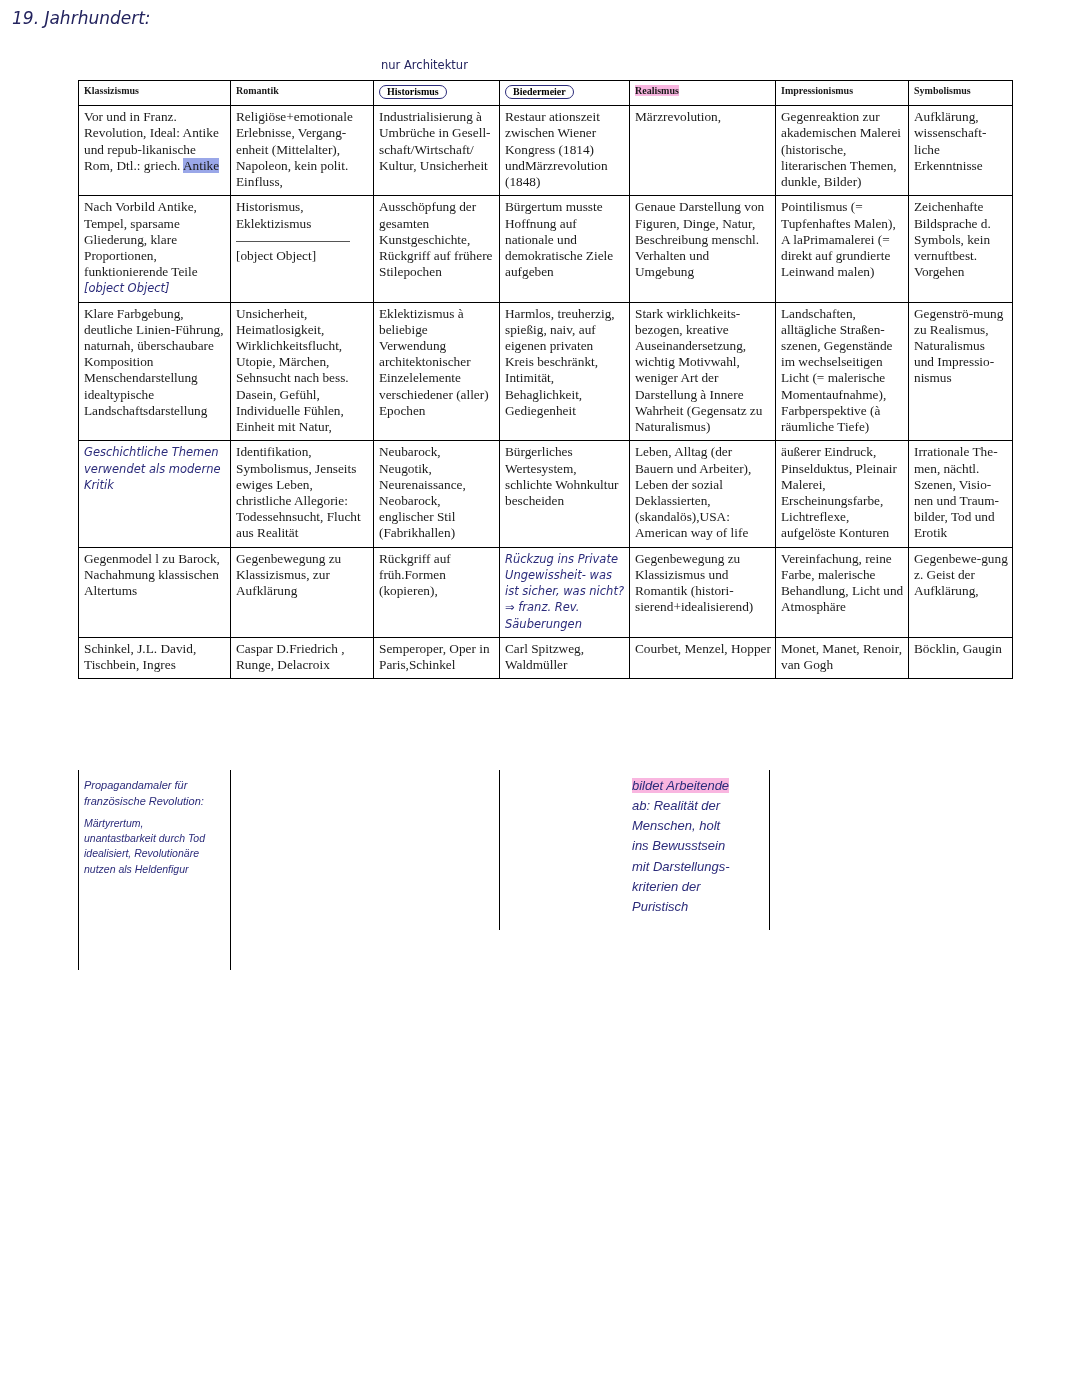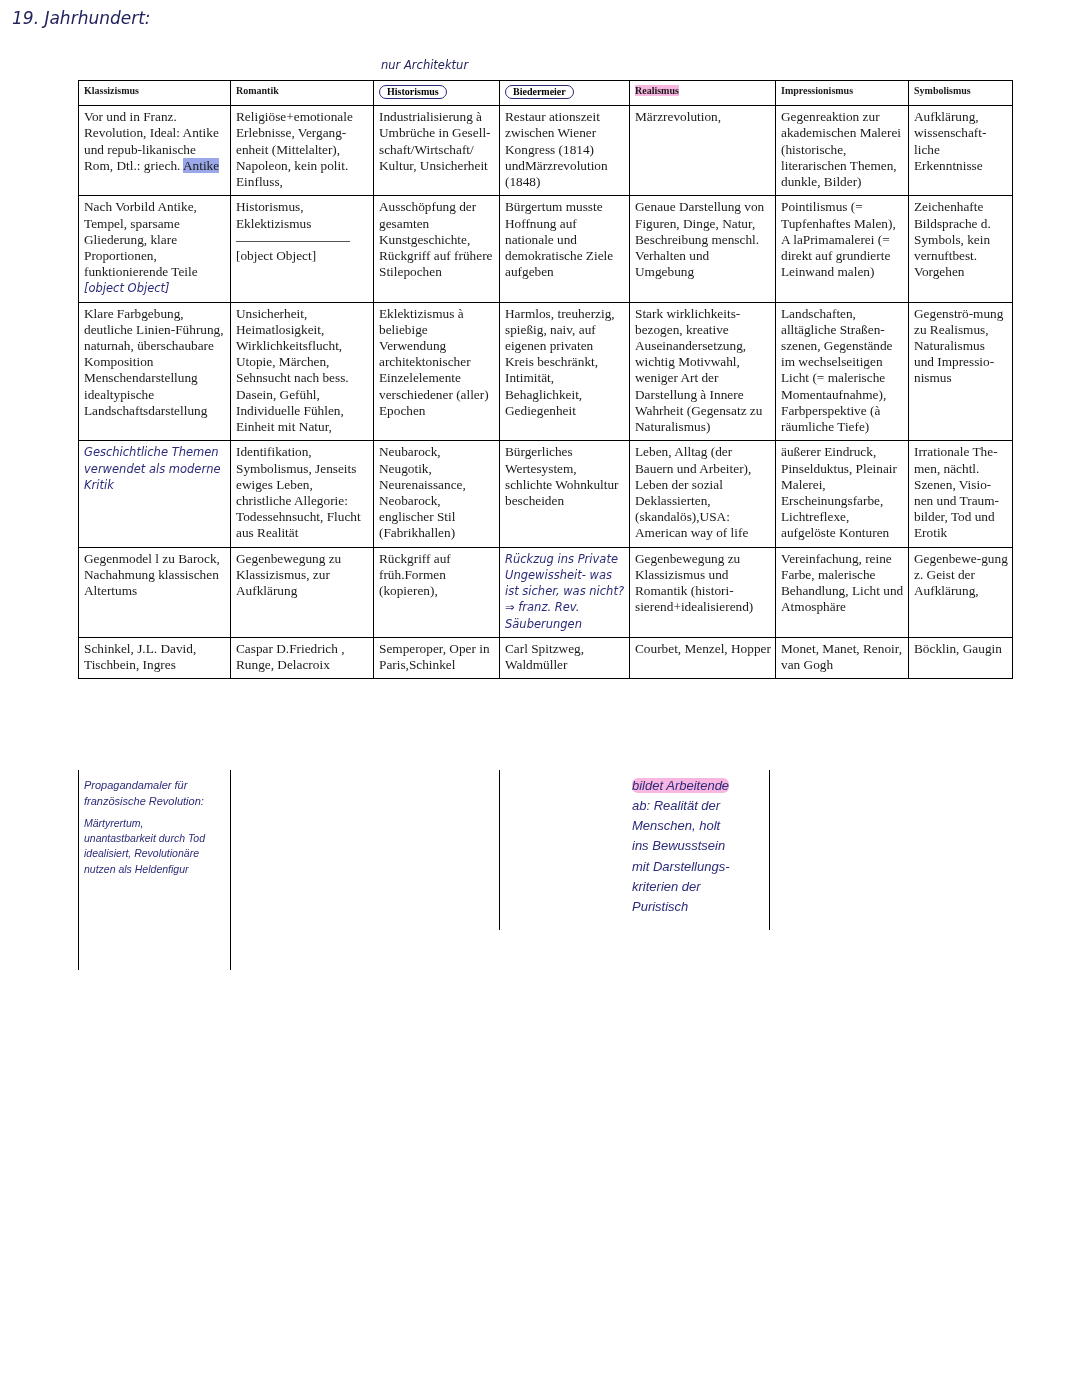--- a/index.html
+++ b/index.html
@@ -29,21 +29,20 @@
     font-family: "DejaVu Sans", sans-serif;
     font-style: italic;
     color: #23235e;
   }
   .hand-arch {
     position: absolute;
     top: 58px;
     left: 381px;
     font-size: 11.5px;
     font-family: "DejaVu Sans", sans-serif;
-    font-style: italic;
     color: #23235e;
   }
   
   table.matrix {
     position: absolute;
     top: 80px;
     left: 78px;
     width: 934px;
     border-collapse: collapse;
     table-layout: fixed;
@@ -112,21 +111,20 @@
   #note-left .nl-head { font-size: 11px; }
   #note-right {
     top: 776px;
     left: 632px;
     width: 150px;
     font-size: 13px;
     line-height: 1.55;
   }
   .pink-mark {
     background: #f9b6e0;
-    border-radius: 6px;
   }
   
   .vline {
     position: absolute;
     width: 1px;
     background: #000;
   }
   .vline.l1 { left: 78px;  top: 770px; height: 200px; }
   .vline.l2 { left: 230px; top: 770px; height: 200px; }
   .vline.l3 { left: 499px; top: 770px; height: 160px; }

